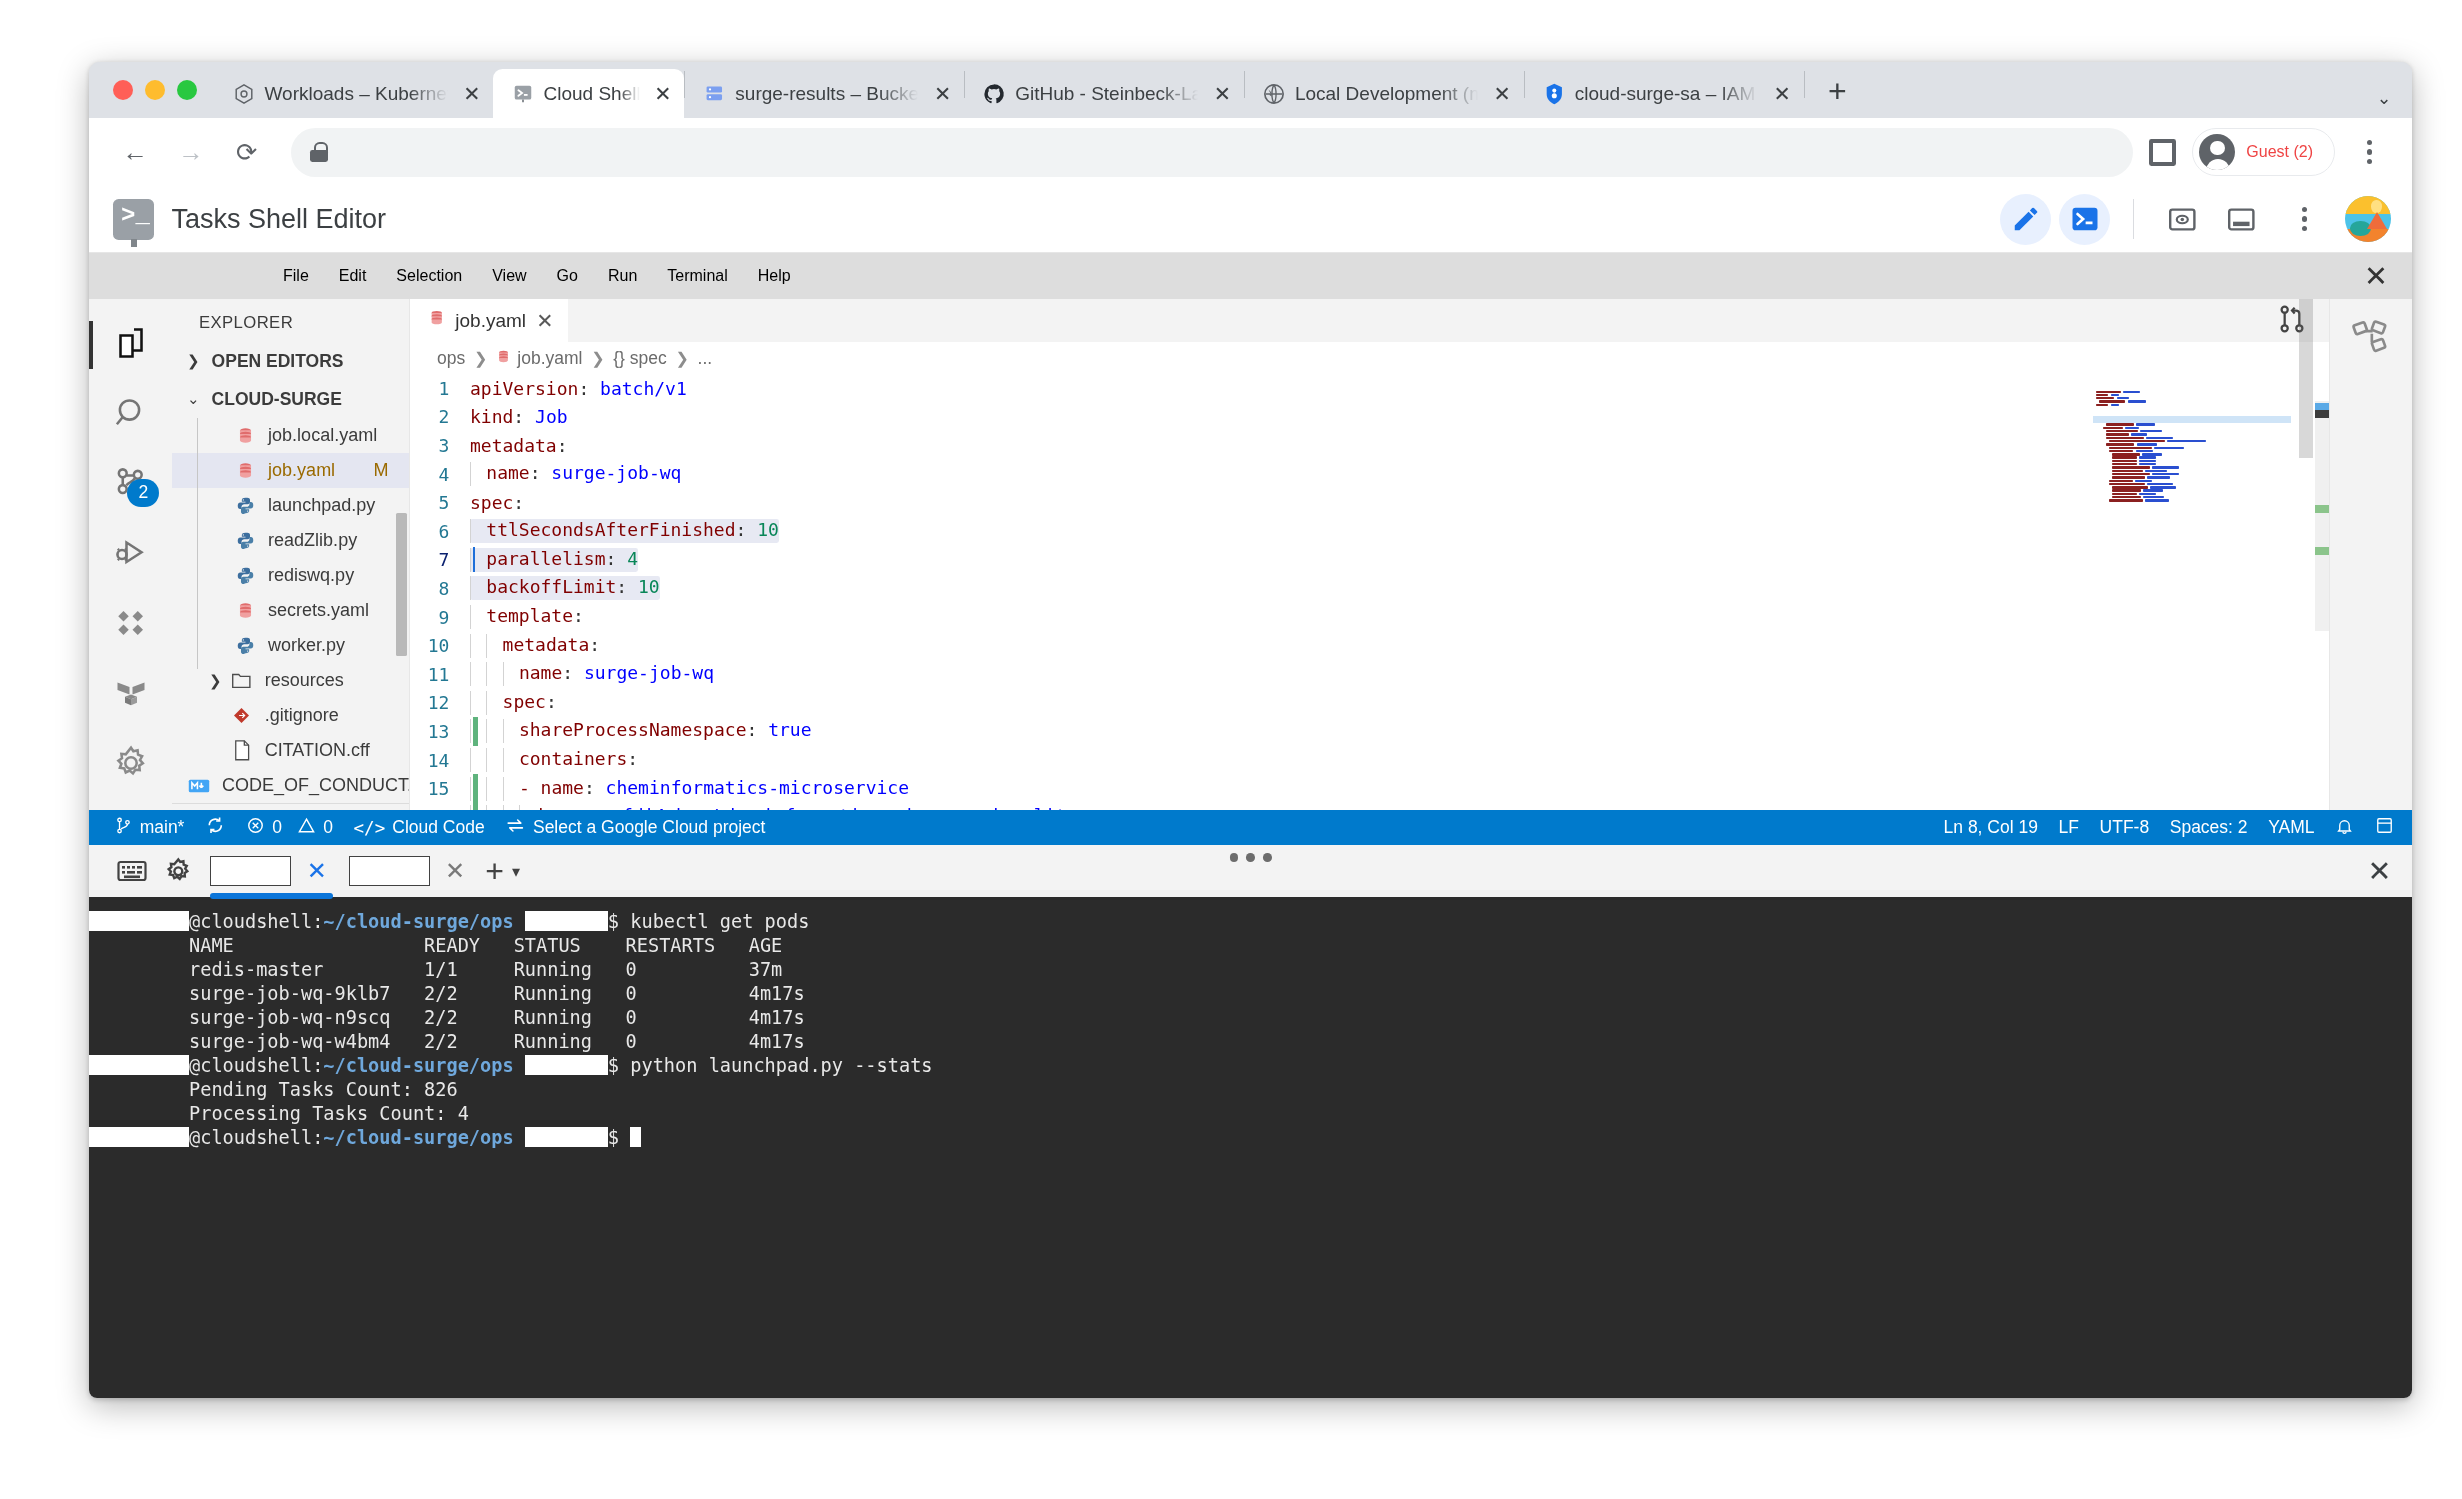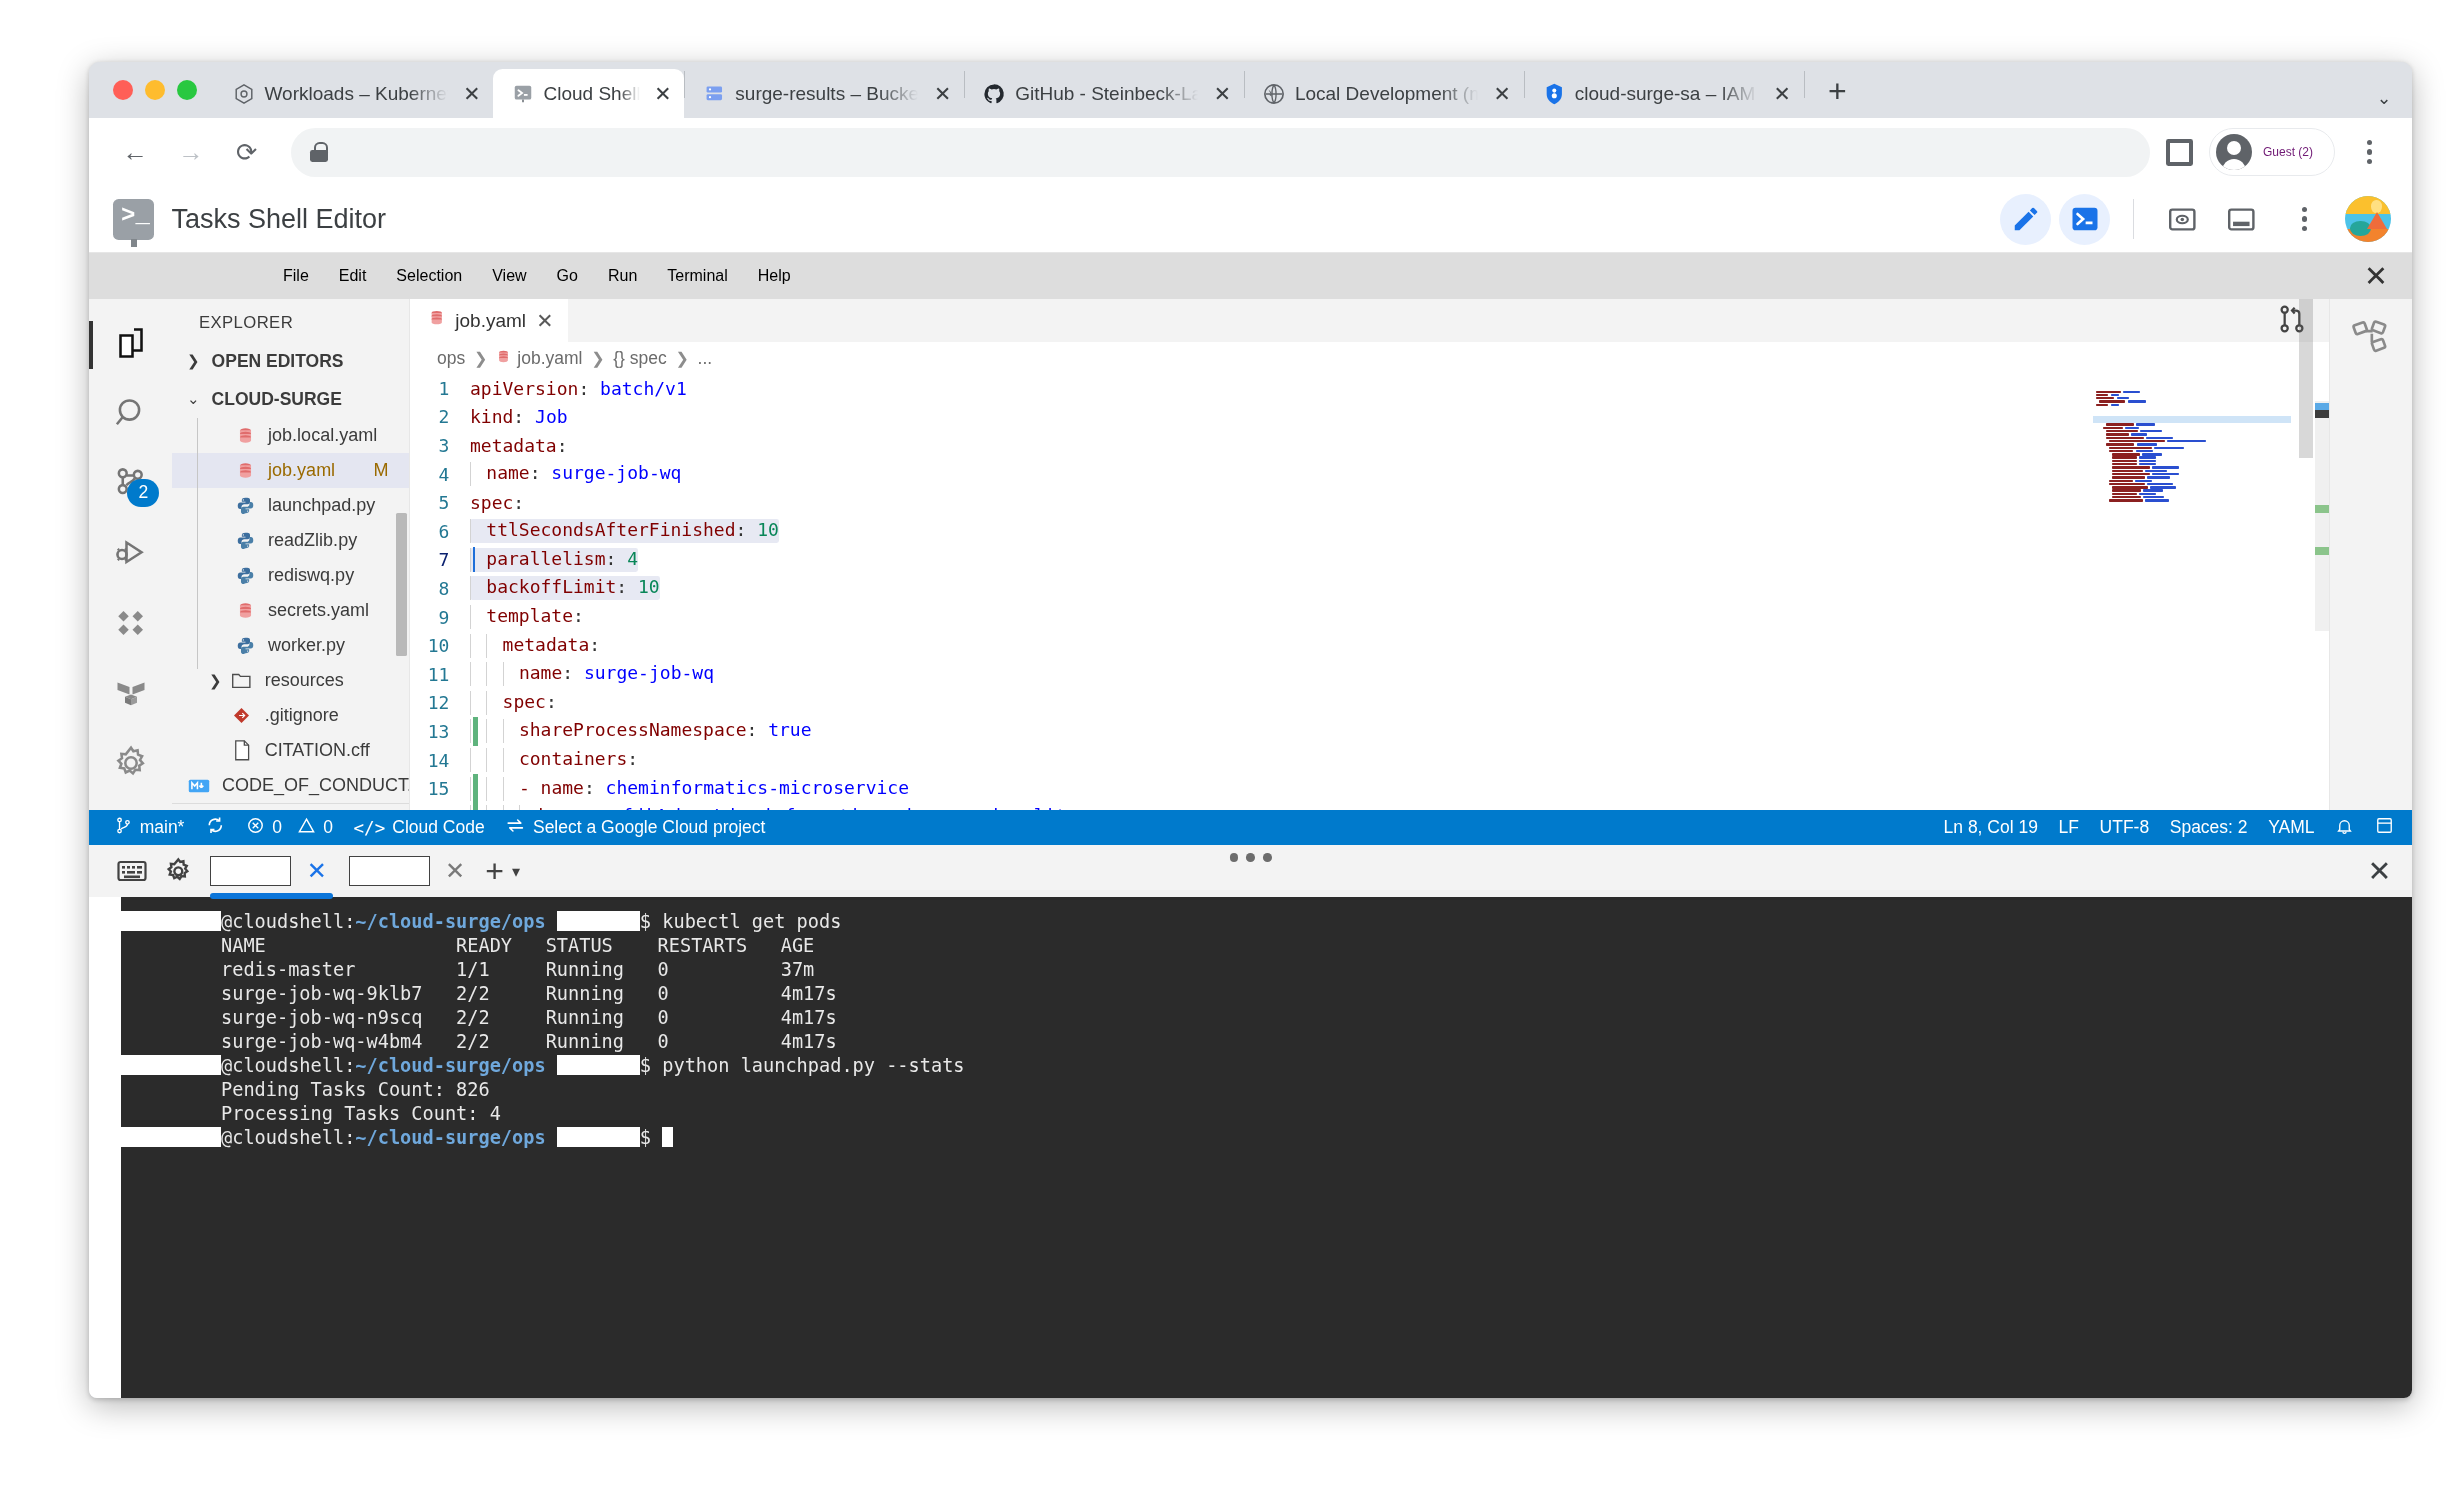--- a/index.html
+++ b/index.html
@@ -53,21 +53,21 @@
             border-bottom:none; border-radius:5.6px 5.6px 0 0;}
   .urltext { font-size:20px; color:#202124; white-space:nowrap; overflow:hidden;
      -webkit-mask-image:linear-gradient(to right,#000 96%,transparent 100%);
      mask-image:linear-gradient(to right,#000 96%,transparent 100%); }
   .sqicon { width:27px; height:27px; border:4px solid #5f6368; border-radius:2.4px; margin-right:11px; }
   .guest { height:48px; border:1.6px solid #e8eaed; border-radius:25.4px; display:flex; align-items:center;
            gap:11px; padding:0 20.6px 0 6.3px; }
   .avatar-circ { width:36px; height:36px; border-radius:50%; background:#5f6368; position:relative; overflow:hidden; }
   .avatar-circ:before{content:""; position:absolute; left:11px; top:7.1px; width:14.3px; height:14.3px; border-radius:50%; background:#fff;}
   .avatar-circ:after{content:""; position:absolute; left:6.3px; top:24.6px; width:24px; height:19px; border-radius:12px 12px 0 0; background:#fff;}
-  .guest span{font-size:12px; color:#701a75;}
+  .guest span{font-size:16px; color:#ef4444;}
   .kebab { width:44px; height:44px; display:flex; flex-direction:column; align-items:center; justify-content:center; gap:4px; margin-left:8px;}
   .kebab i{width:5.6px;height:5.6px;border-radius:50%;background:#5f6368;display:block;}
 
   
   .app { position:absolute; left:0; right:0; top:124px; bottom:0; background:#ffffff; }
 
   .csheader { height:67px; background:#fff; display:flex; align-items:center; padding:0 20.6px 0 24px; border-bottom:0.8px solid #e6e6e6;}
   .cs-logo { width:41px; height:41px; background:#9aa0a6; border-radius:5.6px; position:relative; margin-right:17.5px; }
   .cs-logo .pr { position:absolute; color:#fff; font-size:24px; font-weight:bold; left:8px; top:3.2px; font-family:"Liberation Mono",monospace;}
   .cs-logo:after { content:""; position:absolute; left:17.5px; top:40px; width:6.3px; height:8px; background:#80868b;}
@@ -155,21 +155,21 @@
   .ttab.active:after { content:""; position:absolute; left:6.3px; right:6.3px; bottom:-1.6px; height:5.6px; background:#0b75d9; border-radius:3.2px;}
   .tx { font-size:24px; color:#7a7a7a; width:32px; text-align:center;}
   .tx.blue { color:#1a73e8; }
   .tplus { font-size:32px; color:#424242; font-weight:300; padding:0 4.8px;}
   .tcaret { font-size:16px; color:#424242; }
   .dragdots { position:absolute; left:50%; transform:translateX(-50%); top:8px; display:flex; gap:8px;}
   .dragdots i{width:8.7px;height:8.7px;border-radius:50%;background:#6c6c6c;display:block;}
   .termbar .closeterm{ margin-left:auto; font-size:28.6px; color:#3c4043; font-weight:300; }
 
   .terminal { background:#2b2b2b; height:516px; padding:12.7px 0 0 0; font-family:"DejaVu Sans Mono", monospace;
-              font-size:18.6px; color:#e8e8e8; line-height:24px; overflow:hidden;margin-left:32px; }
+              font-size:18.6px; color:#e8e8e8; line-height:24px; overflow:hidden; }
   .tline { white-space:pre; padding-left:100px; }
   .redact { display:inline-block; background:#fff; height:20px; vertical-align:-3.2px; }
   .pathc { color:#6fa8dc; font-weight:bold; }
   .cursorblk { display:inline-block; width:10.3px; height:20px; background:#fff; vertical-align:-3.2px;}
 </style>
 </head>
 <body>
 
 <div class="desktop">
 <div class="browser">

